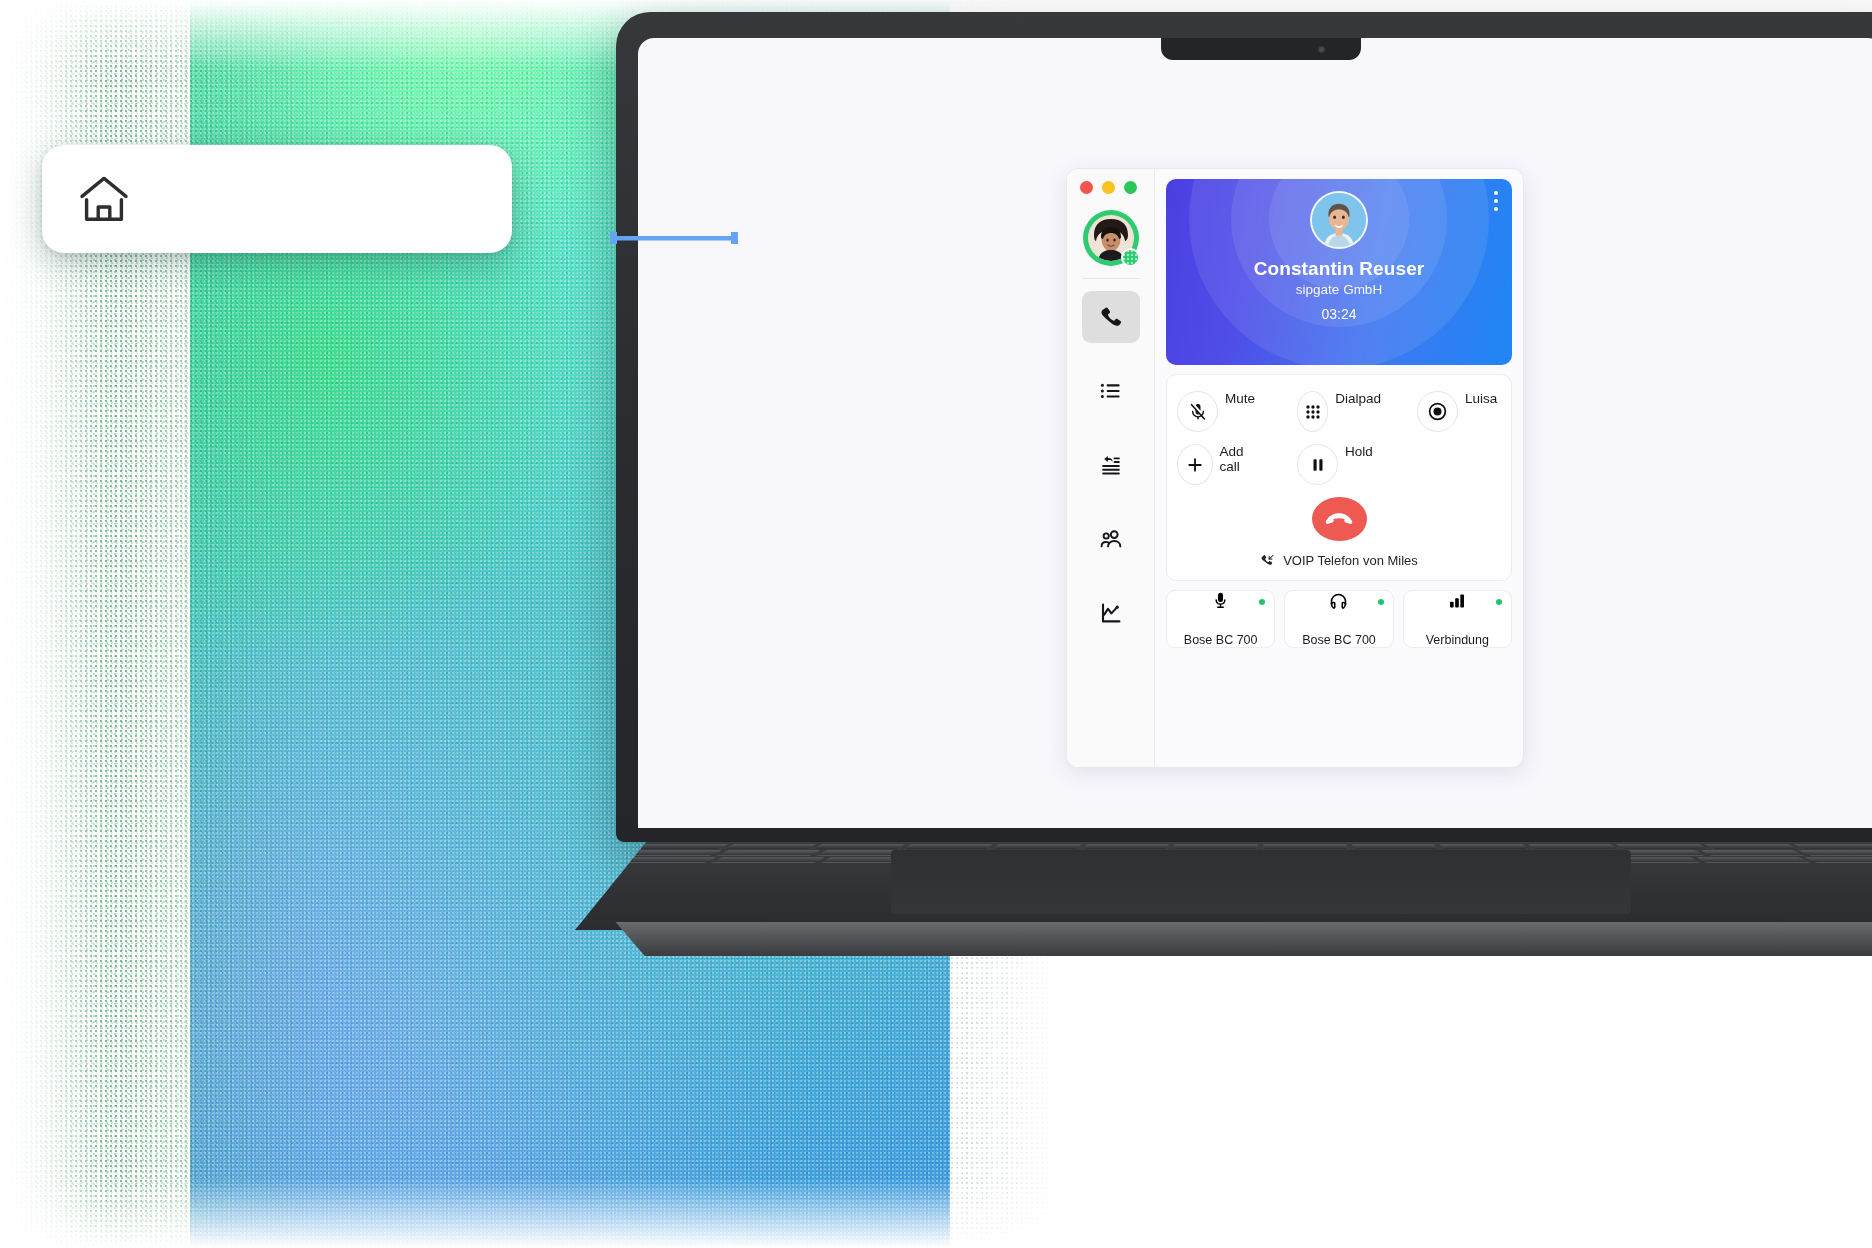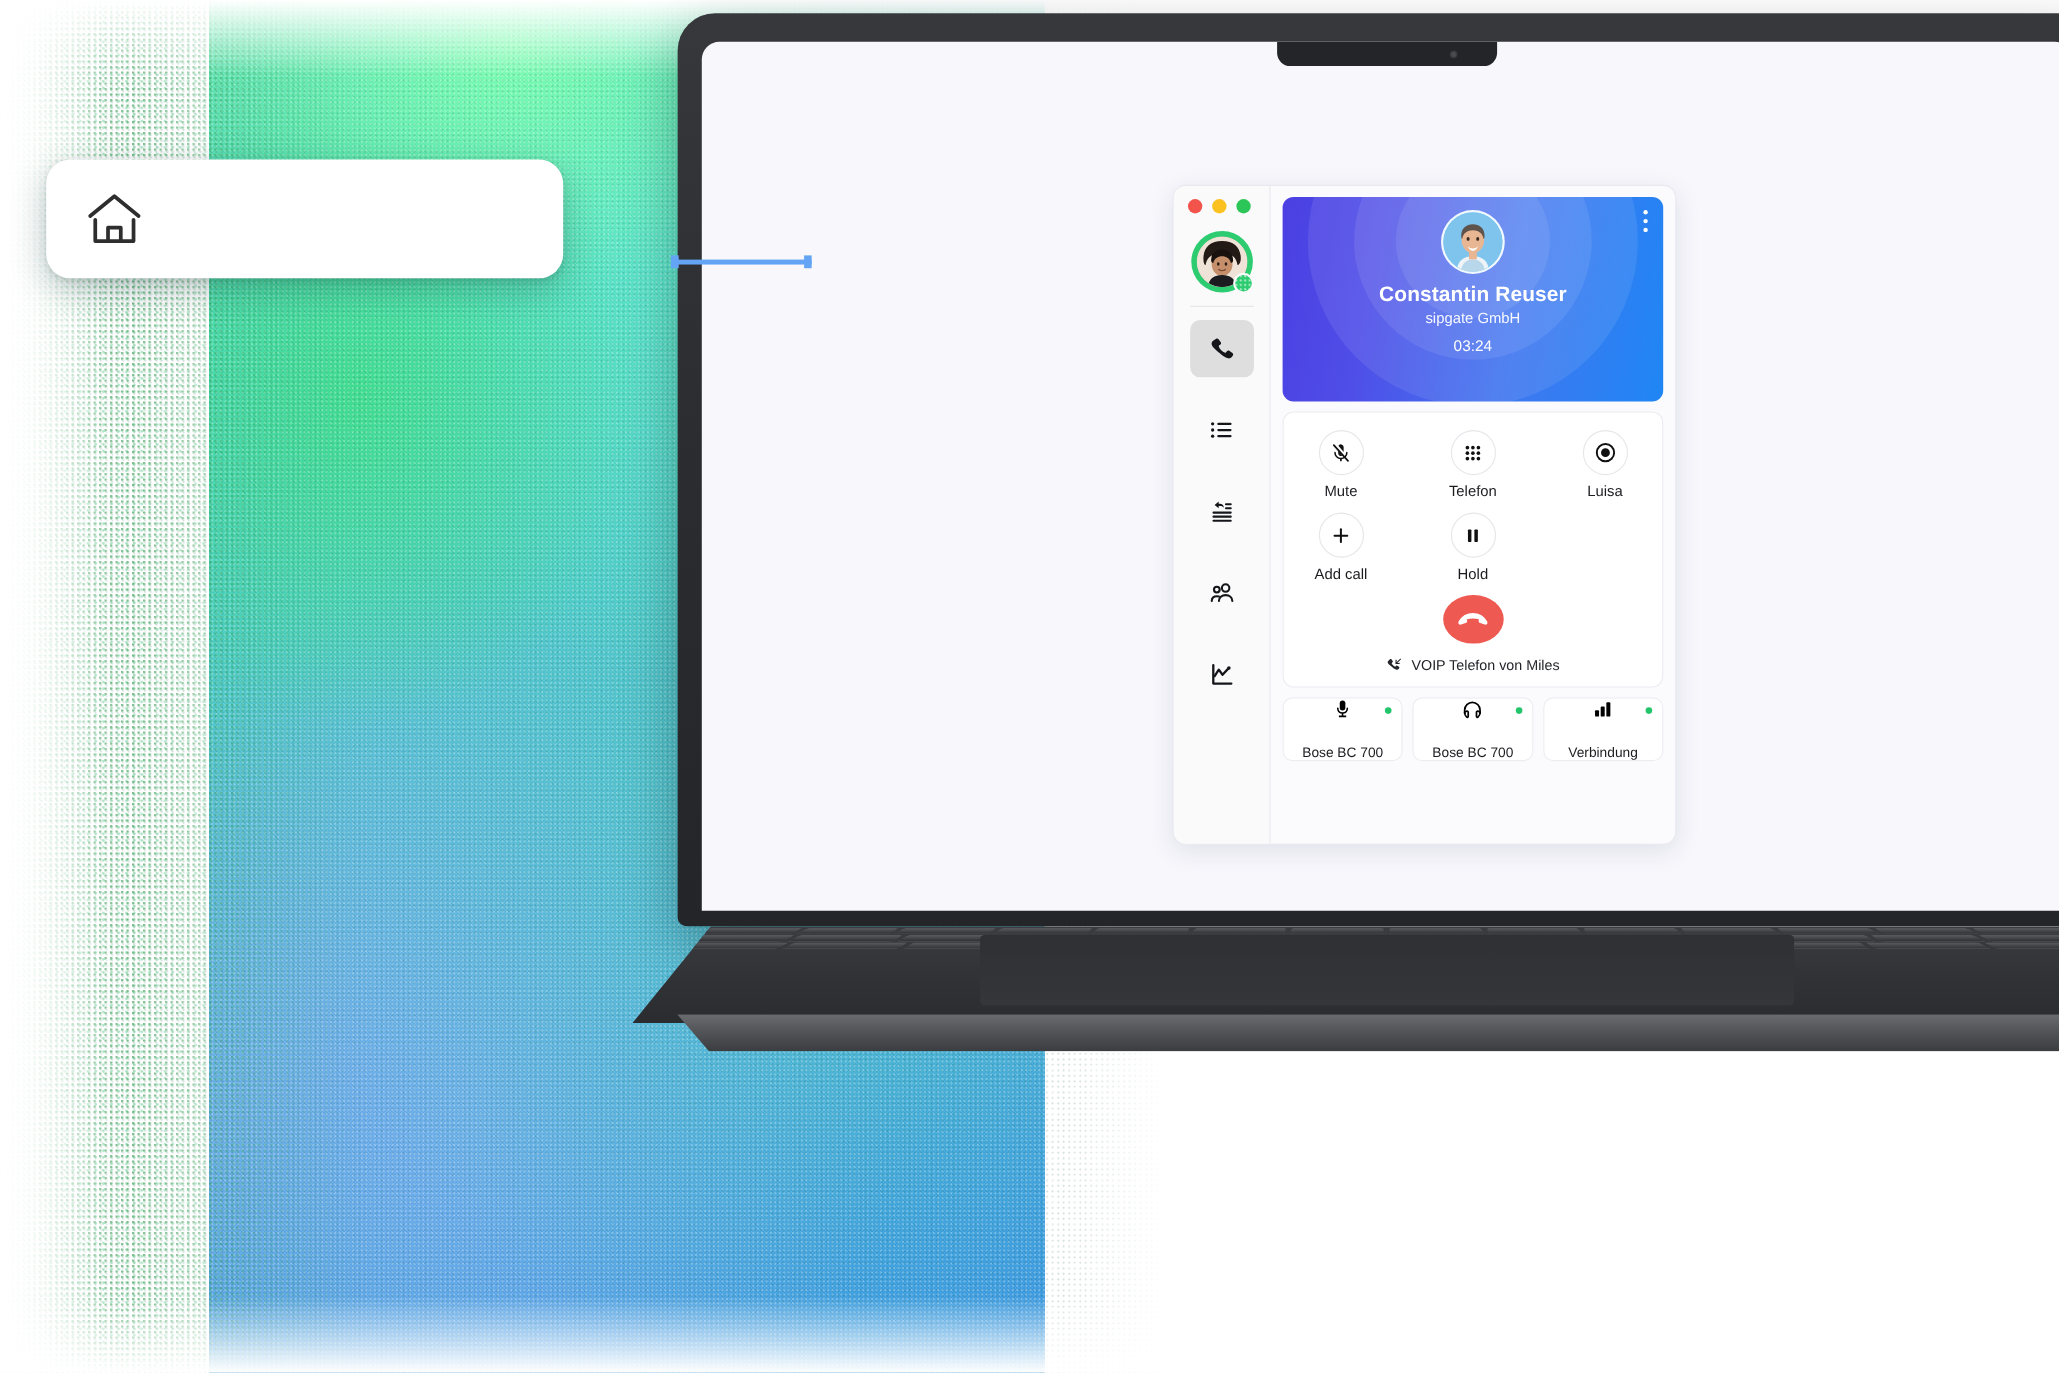--- a/index.html
+++ b/index.html
@@ -208,21 +208,21 @@
   }
   .caller-name { position:relative; z-index:2; font-size:19px; font-weight:bold; margin-top:9px; letter-spacing:.1px; }
   .caller-org { position:relative; z-index:2; font-size:13.5px; margin-top:2px; opacity:.95; }
   .caller-time { position:relative; z-index:2; font-size:14px; margin-top:9px; }
 
   .controls {
     background:#fff; border:1px solid #ececf1; border-radius:10px;
     padding: 16px 10px 12px; flex:none;
   }
   .crow { display:flex; justify-content:center; gap: 36px; margin-bottom: 12px; }
-  .cbtn { width: 84px; display:flex; flex-direction:column; align-items:center; gap:7px; }
+  .cbtn { width: 84px; display:flex; flex-direction:row; align-items:flex-start; gap:7px; }
   .cbtn.ghost { visibility:hidden; }
   .circ {
     width: 41px; height: 41px; border-radius:50%; border:1px solid #e6e6ea;
     display:flex; align-items:center; justify-content:center; background:#fff; color:#111;
   }
   .clab { font-size: 13.5px; color:#1c1c20; }
   .hangup {
     width: 55px; height: 44px; border-radius: 27px/22px; background:#ee5a52;
     display:flex; align-items:center; justify-content:center; margin: 4px auto 12px;
   }
@@ -416,21 +416,21 @@
                         <circle cx="12" cy="6" r="2"></circle>
                         <circle cx="18" cy="6" r="2"></circle>
                       <circle cx="6" cy="12" r="2"></circle>
                         <circle cx="12" cy="12" r="2"></circle>
                         <circle cx="18" cy="12" r="2"></circle>
                       <circle cx="6" cy="18" r="2"></circle>
                         <circle cx="12" cy="18" r="2"></circle>
                         <circle cx="18" cy="18" r="2"></circle>
                     </svg>
                   </span>
-                  <span class="clab">Telefon</span>
+                  <span class="clab">Dialpad</span>
                 </div>
                 <div class="cbtn">
                   <span class="circ">
                     <svg width="21" height="21" viewBox="0 0 24 24" fill="none" stroke="currentColor" stroke-width="2">
                       <circle cx="12" cy="12" r="9"></circle>
                         <circle cx="12" cy="12" r="3.6" fill="currentColor"></circle>
                     </svg>
                   </span>
                   <span class="clab">Luisa</span>
                 </div>

